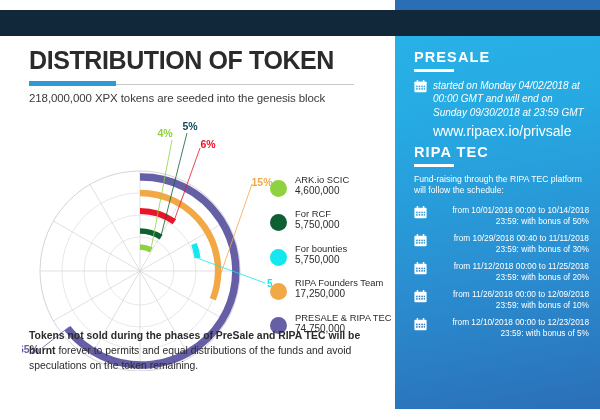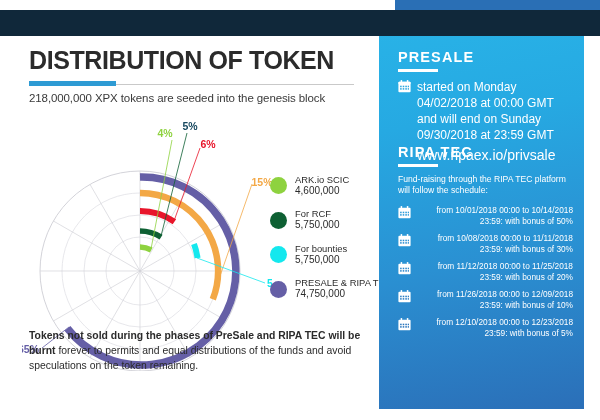--- a/index.html
+++ b/index.html
@@ -29,44 +29,44 @@
     position:absolute;left:29px;top:56px;
     font-size:11.5px;color:#3a3a3a;letter-spacing:-0.1px;
   }
 
   
   .chart-wrap{position:absolute;left:22px;top:80px;width:250px;height:255px;}
   .chart-wrap svg{display:block;}
 
   
   .legend{position:absolute;left:270px;top:138px;width:125px;}
-  .legend-row{display:flex;align-items:center;margin-bottom:11.5px;}
+  .legend-row{display:flex;align-items:flex-end;margin-bottom:11.5px;}
   .legend-dot{width:17px;height:17px;border-radius:50%;flex:0 0 17px;margin-top:1px;}
   .legend-txt{margin-left:8px;line-height:1.18;}
   .legend-name{font-size:9.4px;color:#2b2b2b;display:block;white-space:nowrap;}
   .legend-val{font-size:10px;color:#2b2b2b;display:block;}
 
   
   .note{
     position:absolute;left:29px;top:293px;width:350px;
     font-size:10.4px;color:#2b2b2b;line-height:1.42;
   }
   .note b{font-weight:bold;}
 
   
   .right{
-    position:absolute;left:379px;top:11px;width:205px;height:398px;
+    position:absolute;left:395px;top:11px;width:205px;height:398px;
     background:linear-gradient(170deg,#29b4e8 0%,#26a9e2 28%,#2a90d2 62%,#2b6fb8 100%);
     color:#ffffff;overflow:hidden;
   }
   .right-dark-cap{position:absolute;left:0;top:0;width:205px;height:25px;background:#10283a;}
   .rsec{position:absolute;left:19px;width:175px;}
   .rhead{font-size:14.5px;font-weight:bold;letter-spacing:1.1px;color:#ffffff;}
   .rhead-rule{width:40px;height:2.5px;background:#ffffff;margin-top:4px;margin-bottom:7px;}
-  .rline{font-size:12px;line-height:1.35;color:#ffffff;}
+  .rline{font-size:10px;line-height:1.35;color:#ffffff;font-style:italic;}
 
   .rrow{display:flex;align-items:flex-start;margin-bottom:6px;}
   .cal{flex:0 0 13px;width:13px;height:13px;margin-top:1px;margin-right:6px;}
   .rrow-txt{font-size:8.3px;line-height:1.33;color:#ffffff;text-align:right;}
   .rintro{font-size:8.6px;line-height:1.35;color:#ffffff;margin-bottom:8px;}
   .rurl{font-size:14px;color:#ffffff;margin-top:4px;}
 </style>
 </head>
 <body>
 
@@ -156,20 +156,27 @@
         </span>
       </div>
       <div class="legend-row">
         <span class="legend-dot" style="background:#14e8ee"></span>
         <span class="legend-txt">
           <span class="legend-name">For bounties</span>
           <span class="legend-val">5,750,000</span>
         </span>
       </div>
       <div class="legend-row">
+        <span class="legend-dot" style="background:#f3a846"></span>
+        <span class="legend-txt">
+          <span class="legend-name">RIPA Founders Team</span>
+          <span class="legend-val">17,250,000</span>
+        </span>
+      </div>
+      <div class="legend-row">
         <span class="legend-dot" style="background:#655fa6"></span>
         <span class="legend-txt">
           <span class="legend-name">PRESALE &amp; RIPA TEC</span>
           <span class="legend-val">74,750,000</span>
         </span>
       </div>
     </div>
 
     <div class="note"><b>Tokens not sold during the phases of PreSale and RIPA TEC will be burnt</b><span> forever to permits and equal distributions of the funds and avoid speculations on the token remaining.</span></div>
   </div>
@@ -238,21 +245,21 @@
             <rect x="2.6" y="7" width="1.9" height="1.9"></rect>
               <rect x="5.8" y="7" width="1.9" height="1.9"></rect>
             <rect x="9.0" y="7" width="1.9" height="1.9"></rect>
               <rect x="12.0" y="7" width="1.5" height="1.9"></rect>
             <rect x="2.6" y="10" width="1.9" height="1.9"></rect>
               <rect x="5.8" y="10" width="1.9" height="1.9"></rect>
             <rect x="9.0" y="10" width="1.9" height="1.9"></rect>
               <rect x="12.0" y="10" width="1.5" height="1.9"></rect>
           </g>
         </svg>
-        <div class="rrow-txt">from 10/08/2018 00:00 to 11/11/2018 23:59: with bonus of 30%</div>
+        <div class="rrow-txt">from 10/29/2018 00:40 to 11/11/2018 23:59: with bonus of 30%</div>
       </div>
 
       <div class="rrow">
         <svg class="cal" viewBox="0 0 16 16">
           <rect x="0.5" y="2" width="15" height="13" rx="1.3" fill="#ffffff"></rect>
           <rect x="3.3" y="0" width="1.8" height="3" rx="0.7" fill="#ffffff"></rect>
           <rect x="10.9" y="0" width="1.8" height="3" rx="0.7" fill="#ffffff"></rect>
           <g fill="#2a86cb">
             <rect x="2.6" y="7" width="1.9" height="1.9"></rect>
               <rect x="5.8" y="7" width="1.9" height="1.9"></rect>

